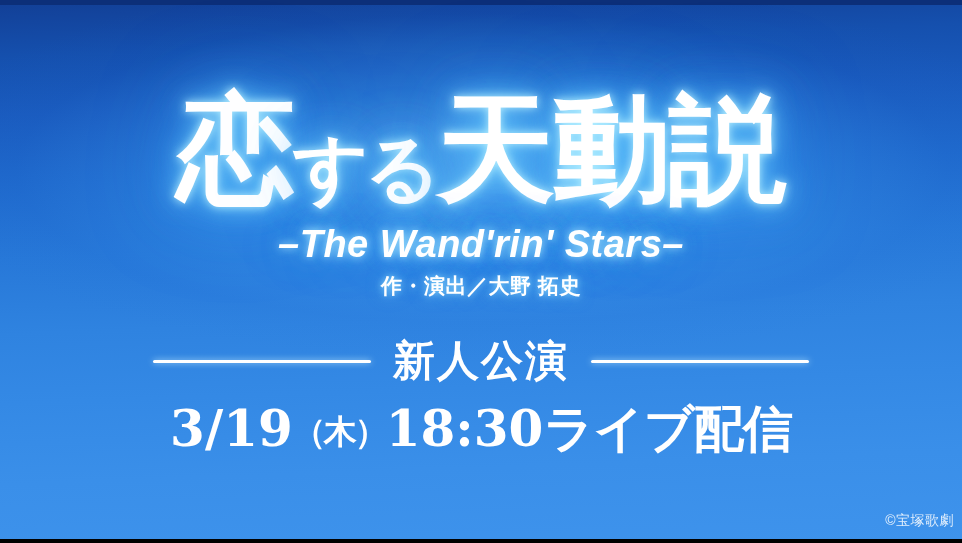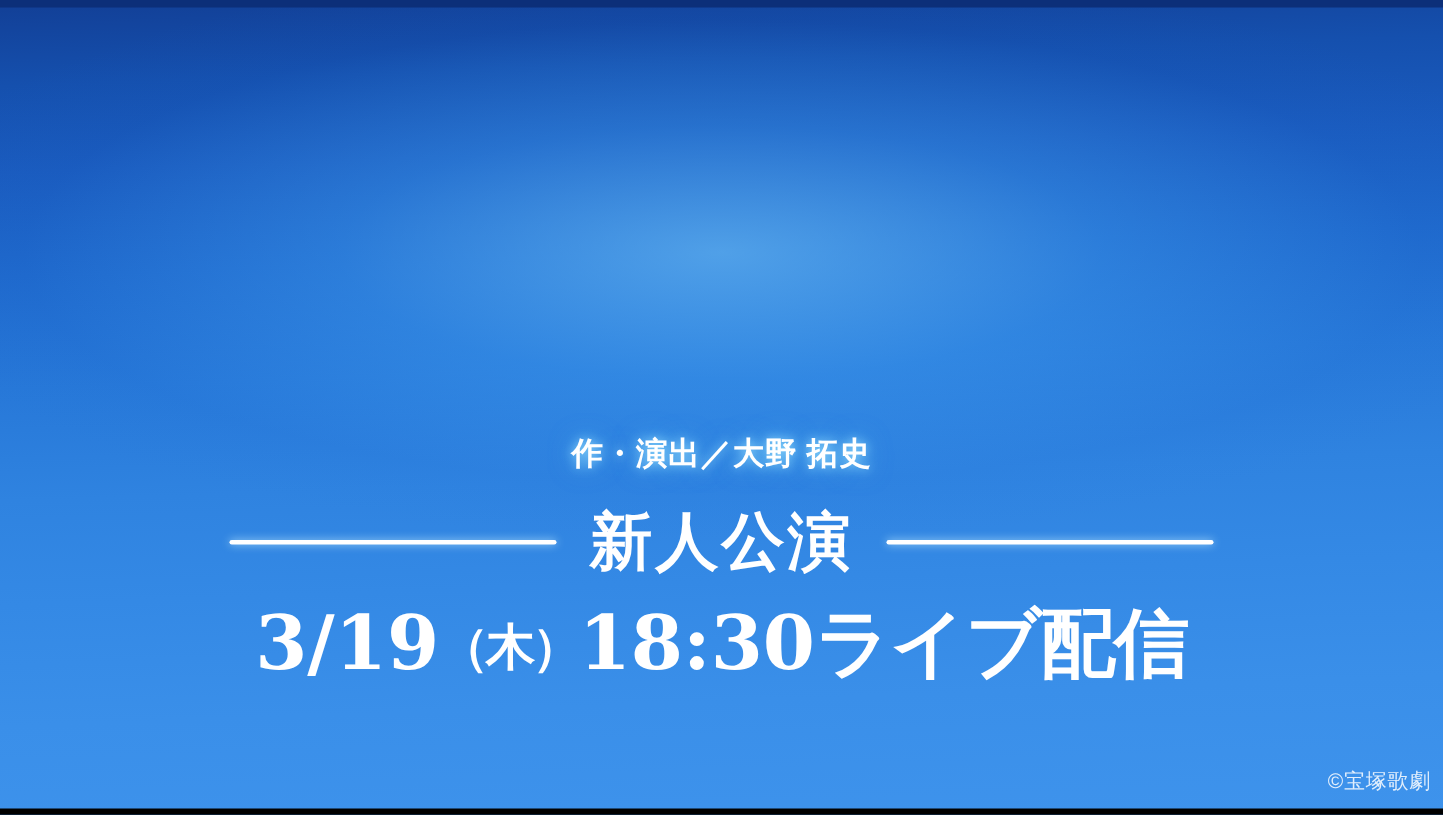--- a/index.html
+++ b/index.html
@@ -108,21 +108,21 @@
     color: #ffffff;
     text-shadow:
       0 0 8px rgba(175, 235, 255, 0.95),
       0 0 20px rgba(100, 200, 255, 0.8),
       0 0 40px rgba(60, 170, 255, 0.55);
     z-index: 4;
   }
 
   
   #credit {
-    top: 288px;
+    top: 272px;
     font-size: 21px;
     font-weight: 700;
     letter-spacing: 0.5px;
     color: #ffffff;
     text-shadow:
       0 0 7px rgba(160, 230, 255, 0.9),
       0 0 16px rgba(90, 195, 255, 0.6);
     z-index: 4;
   }
 
@@ -188,21 +188,23 @@
   }
 </style>
 </head>
 <body>
 
 <div id="poster">
 
   <div id="top-edge"></div>
 
 
-
+  <div class="stage" id="main-title"><span>恋</span><span class="small-kana">する</span><span>天動説</span></div>
+
+  <div class="stage" id="subtitle">–The Wand'rin' Stars–</div>
 
   <div class="stage" id="credit">作・演出／大野 拓史</div>
 
   <div class="stage" id="banner-row">
     <span class="rule"></span>
     <span id="banner-label">新人公演</span>
     <span class="rule"></span>
   </div>
 
   <div class="stage" id="broadcast-line"><span>3/19</span><span class="weekday">（木）</span><span>18:30</span><span class="tail">ライブ配信</span></div>

